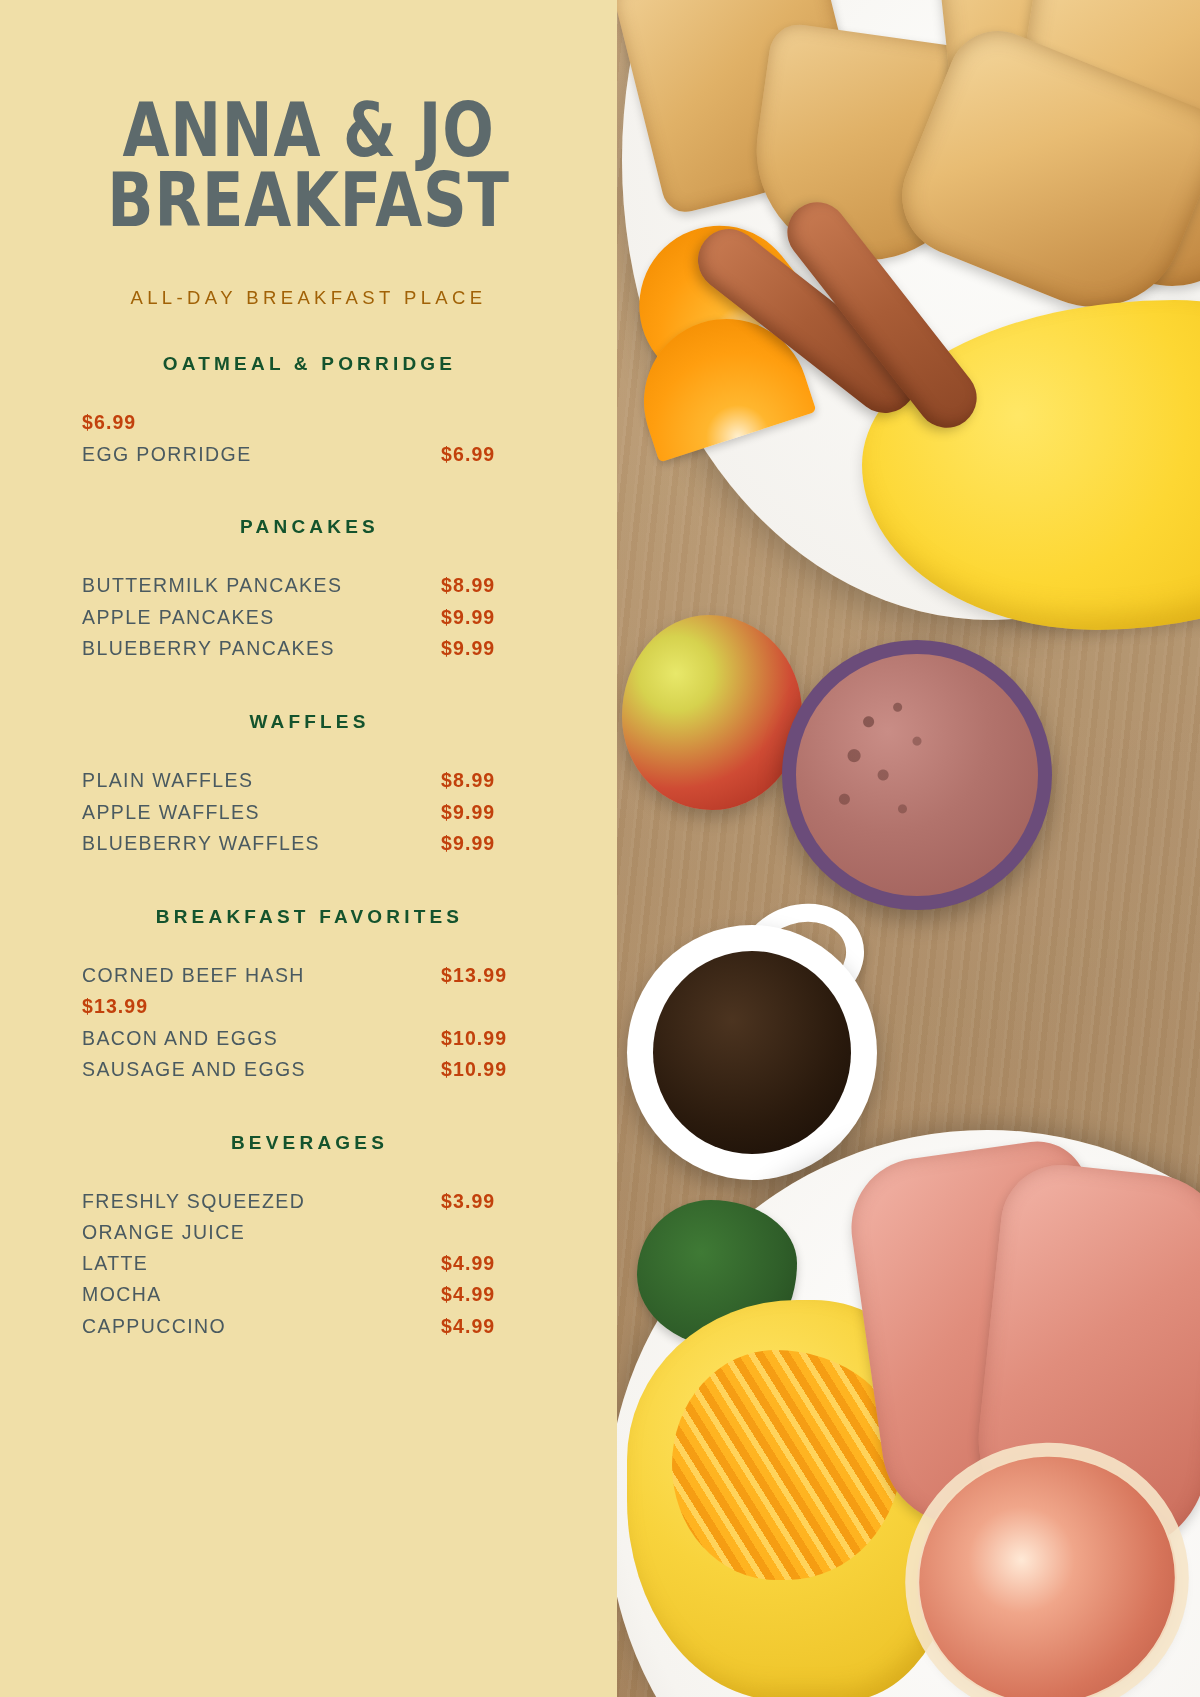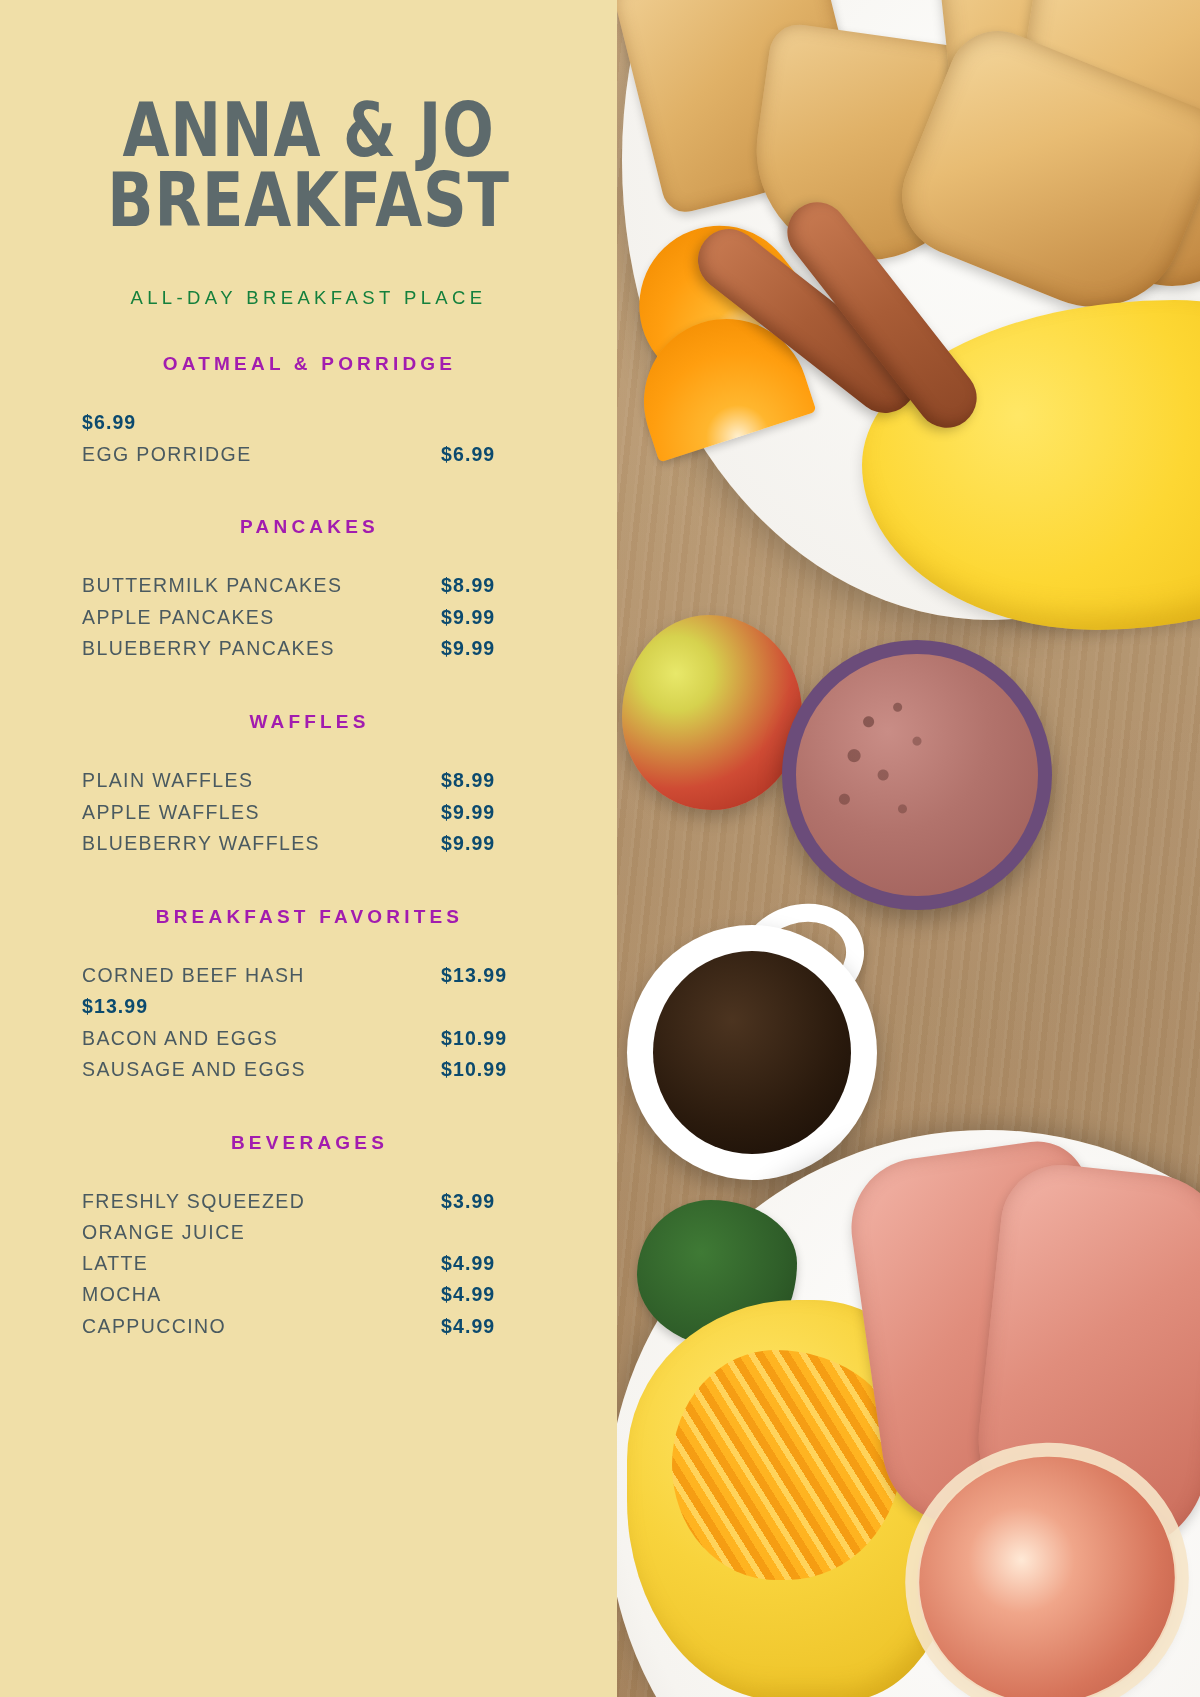--- a/index.html
+++ b/index.html
@@ -45,37 +45,37 @@
     transform: scaleX(0.82);
     transform-origin: center;
     margin: 0;
     padding: 0 20px;
   }
   .subtitle {
     margin-top: 52px;
     text-align: center;
     font-size: 18.5px;
     letter-spacing: 4.4px;
-    color: #15803d;
+    color: #a16207;
     text-transform: uppercase;
     font-weight: 400;
   }
   .sections {
     margin-top: 44px;
     padding: 0 80px 0 82px;
   }
   .section {
     margin-bottom: 12px;
   }
   .section-heading {
     text-align: center;
     font-size: 19px;
     font-weight: bold;
     letter-spacing: 4.2px;
-    color: #a21caf;
+    color: #14532d;
     text-transform: uppercase;
     margin-bottom: 32px;
     margin-top: 46px;
   }
   .section:first-child .section-heading {
     margin-top: 0;
   }
   .item-row {
     display: flex;
     align-items: baseline;
@@ -88,21 +88,21 @@
   .item-name {
     flex: 1 1 auto;
     padding-right: 10px;
     white-space: pre-line;
   }
   .item-price {
     flex: 0 0 auto;
     width: 96px;
     text-align: left;
     font-weight: bold;
-    color: #0c4a6e;
+    color: #c2410c;
     letter-spacing: 1.1px;
   }
   .item-row.multiline .item-name {
     line-height: 1.58;
   }
   
   .photo-panel {
     position: relative;
     flex: 1 1 auto;
     height: 1697px;

